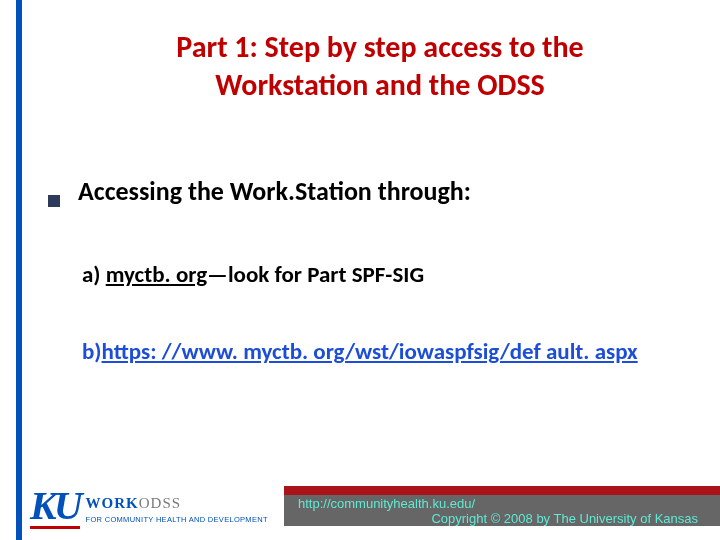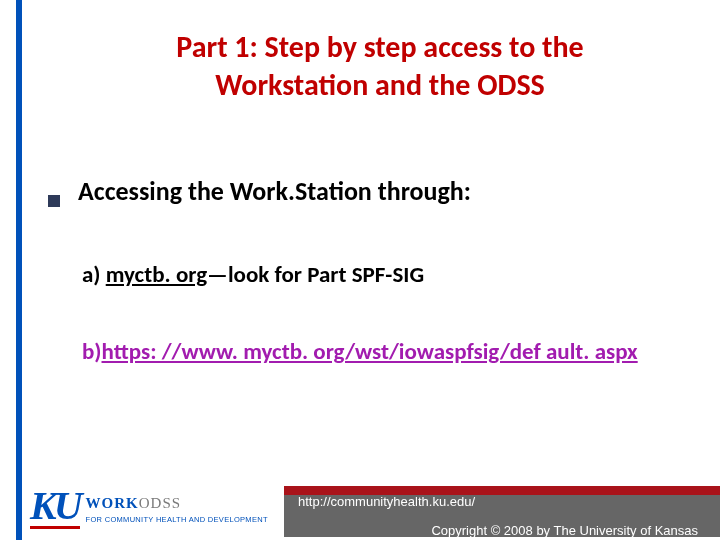--- a/index.html
+++ b/index.html
@@ -58,21 +58,21 @@
     color: #000;
   }
   .item-a .link { text-decoration: underline; }
   .item-b {
     position: absolute;
     left: 82px;
     top: 337px;
     width: 580px;
     font-size: 23px;
     font-weight: 700;
-    color: #a21caf;
+    color: #1d4ed8;
     line-height: 1.25;
     word-wrap: break-word;
   }
   .item-b .link { text-decoration: underline; }
   .footer {
     position: absolute;
     left: 0;
     bottom: 0;
     width: 720px;
     height: 68px;
@@ -124,27 +124,27 @@
     right: 0;
     bottom: 14px;
     width: 436px;
     height: 40px;
   }
   .bar-top {
     height: 9px;
     background: #a9131a;
   }
   .bar-body {
-    height: 42px;
+    height: 31px;
     background: #666666;
     display: flex;
     flex-direction: column;
-    justify-content: space-between;
+    justify-content: center;
     padding: 0 22px 0 14px;
-    color: #ffffff;
+    color: #5eead4;
     font-family: Arial, sans-serif;
   }
   .bar-url { font-size: 13px; text-align: left; line-height:1; margin-bottom:2px;}
   .bar-copy { font-size: 13px; text-align: right; line-height:1;}
 </style>
 </head>
 <body>
 
 <div class="slide">
 

